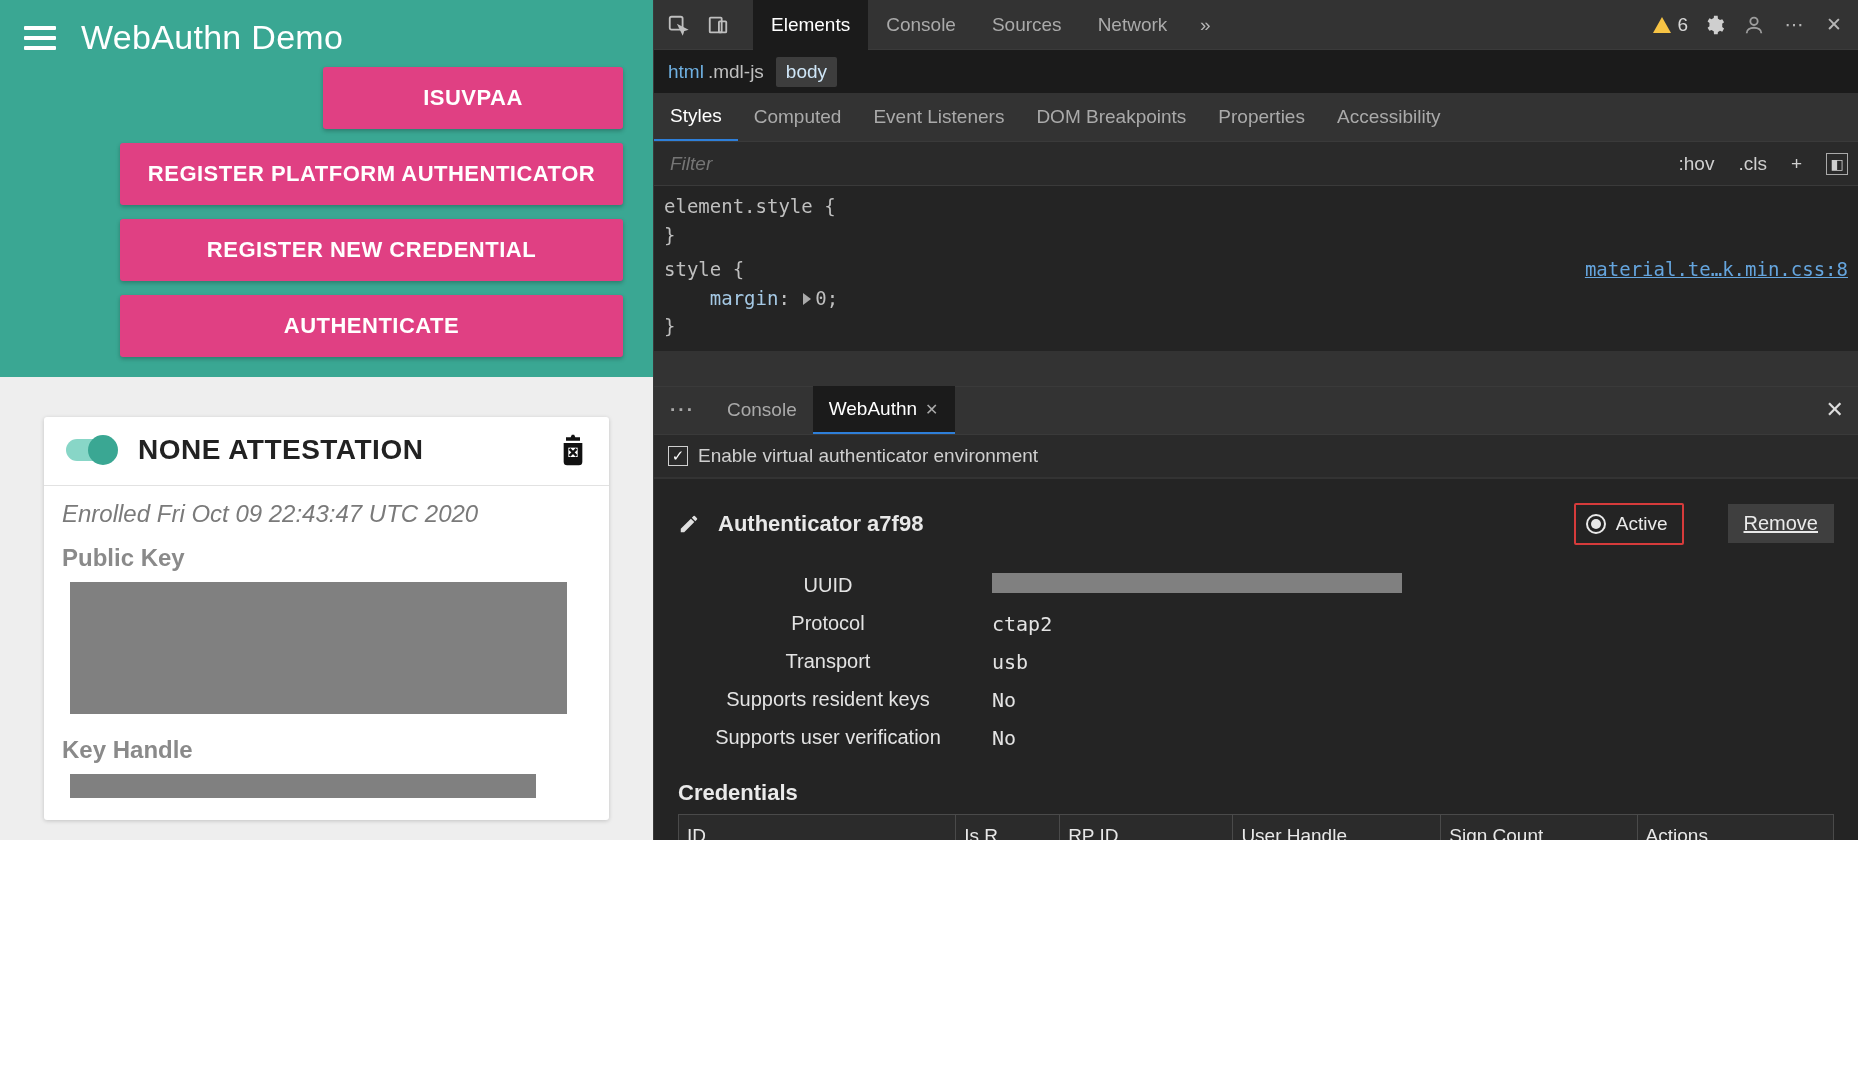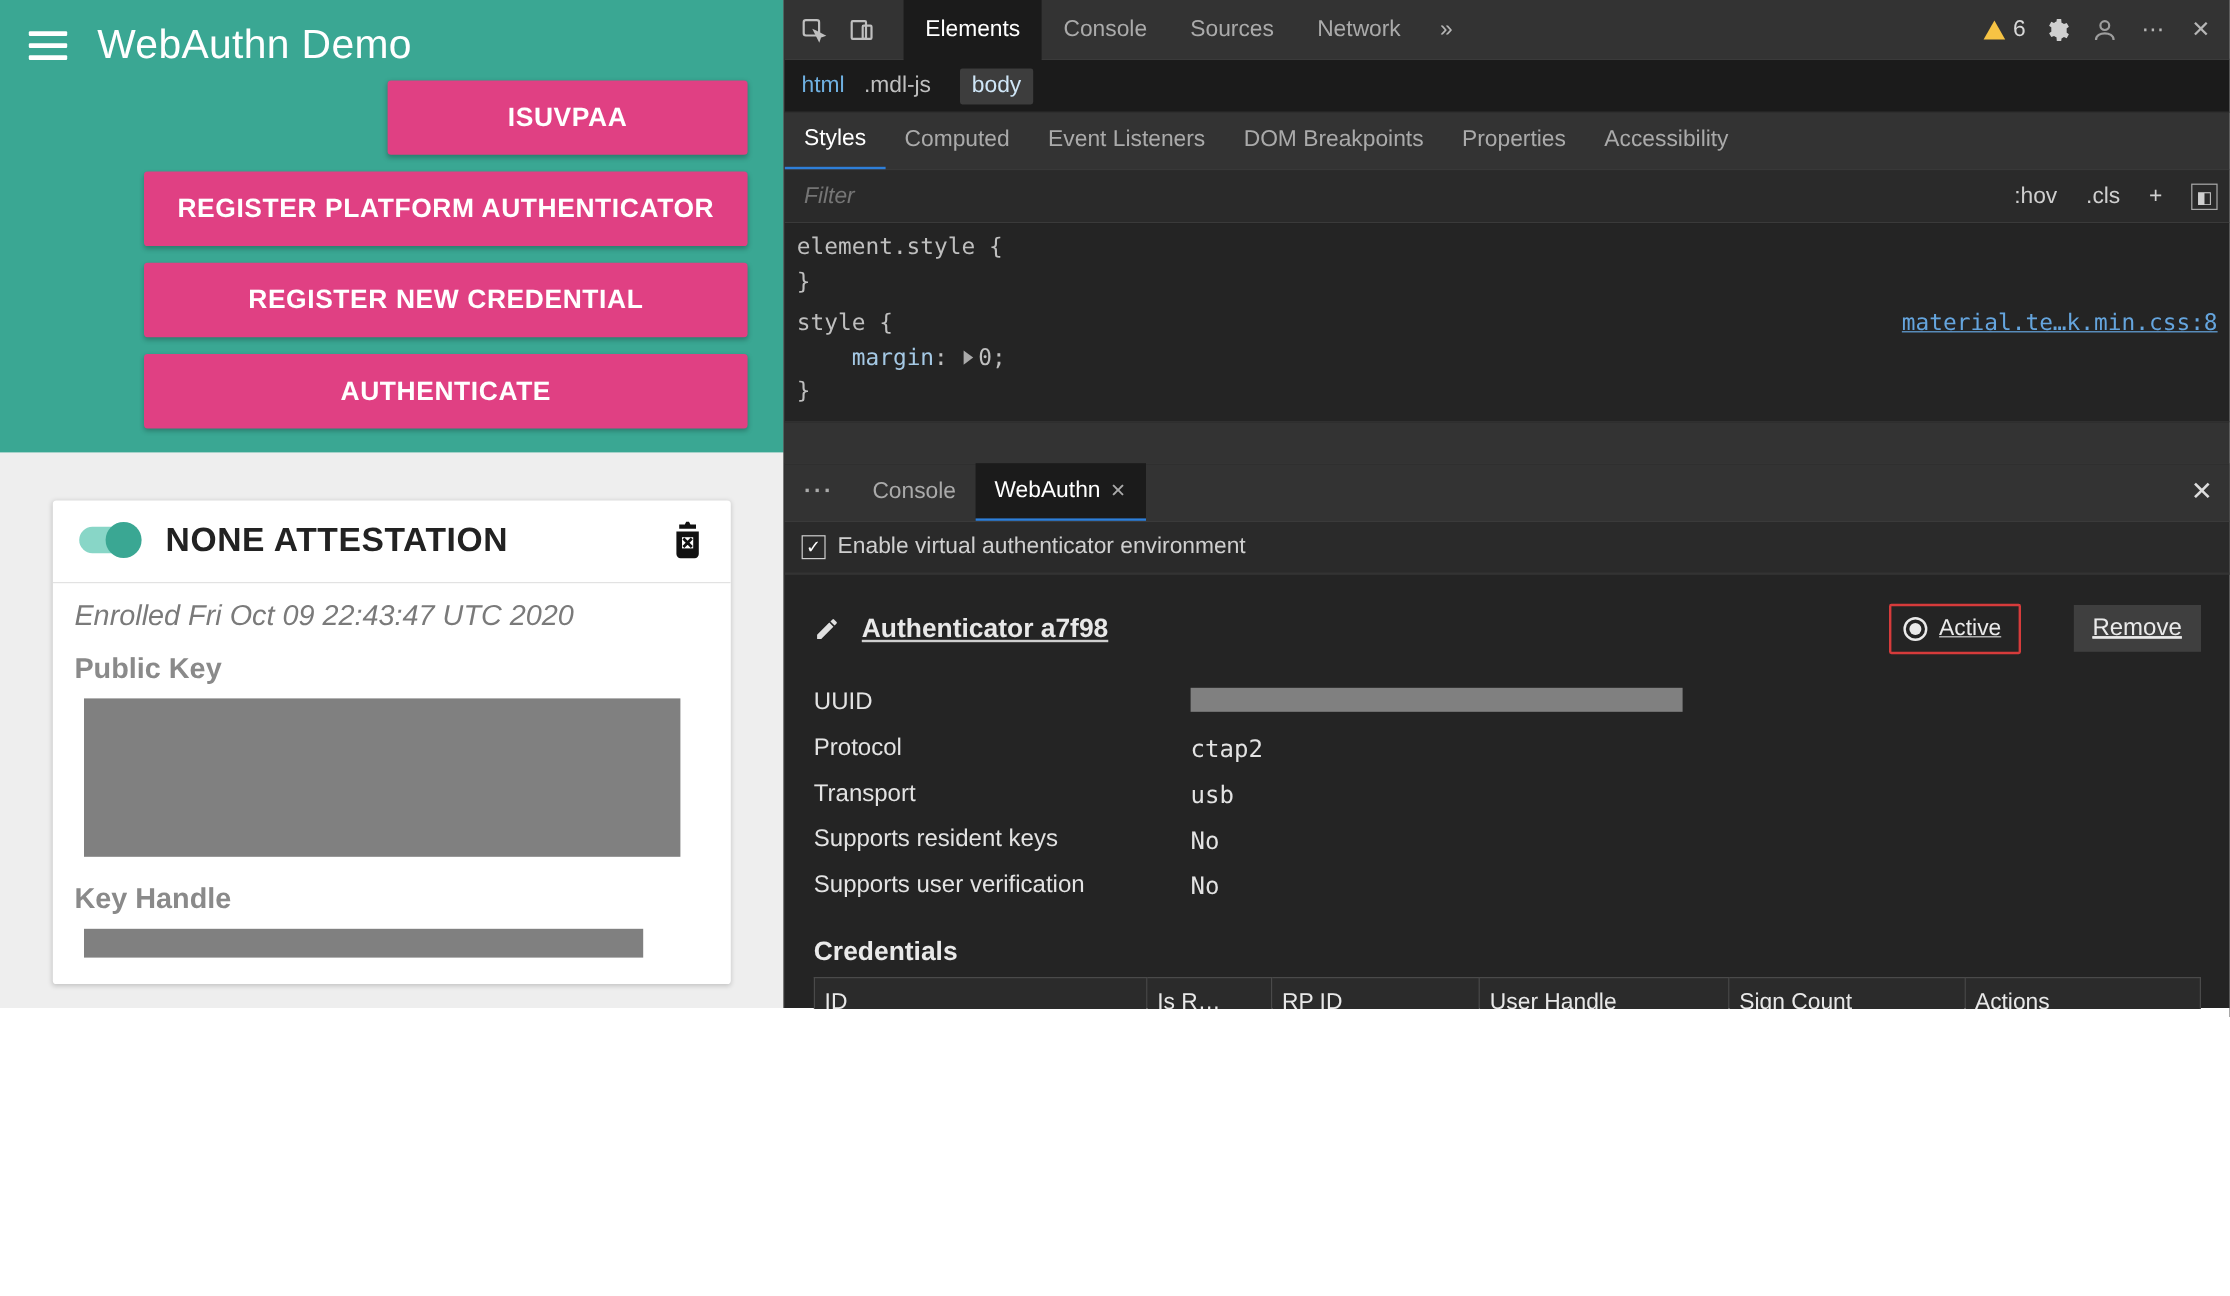--- a/index.html
+++ b/index.html
@@ -56,21 +56,21 @@
   .dt-iconbtn { width: 40px; height: 40px; display: flex; align-items: center; justify-content: center; cursor: pointer; color: #b6b6b6; }
   .dt-tab {
     padding: 0 18px; height: 50px; display: flex; align-items: center; color: #aaa; cursor: pointer;
   }
   .dt-tab.active { background: #1b1b1b; color: #fff; margin-left: 15px; }
   .dt-tabbar .spacer { flex: 1; }
   .warn-badge { display: flex; align-items: center; gap: 6px; color: #d8d8d8; padding: 0 6px; }
   .warn-tri { width: 0; height: 0; border-left: 9px solid transparent; border-right: 9px solid transparent; border-bottom: 16px solid #f6c344; display: inline-block; }
 
   .breadcrumb {
-    background: #1b1b1b; color: #cfcfcf; height: 44px; display: flex; align-items: center; padding: 0 14px; gap: 16px;
+    background: #1b1b1b; color: #cfcfcf; height: 44px; display: flex; align-items: center; padding: 0 14px; gap: 4px;
     border-bottom: 1px solid #333;
   }
   .breadcrumb .bc-html { color: #6fb0e1; }
   .breadcrumb .bc-class { color: #bfbfbf; }
   .breadcrumb .bc-body { background: #3d3d3d; padding: 4px 10px; border-radius: 2px; color: #cfe6f7; margin-left: 8px; }
 
   .styles-tabs {
     background: #333333; display: flex; align-items: flex-end; height: 48px; border-bottom: 1px solid #3a3a3a;
   }
   .stab { padding: 0 16px; height: 48px; display: flex; align-items: center; color: #aaa; cursor: pointer; }
@@ -105,30 +105,30 @@
   .dtab { padding: 0 16px; height: 48px; display: flex; align-items: center; color: #aaa; cursor: pointer; gap: 8px; }
   .dtab.active { background: #1b1b1b; color: #fff; border-bottom: 2px solid #2e7fd9; }
   .dtab .x { color: #aaa; font-size: 16px; }
   .drawer-tabs .spacer { flex: 1; }
   .drawer-close { padding: 0 14px; cursor: pointer; color: #ddd; font-size: 22px; }
 
   .checkbox-row { display: flex; align-items: center; gap: 10px; padding: 10px 14px; border-bottom: 2px solid #333; background: #2a2a2a; }
   .checkbox { width: 20px; height: 20px; border: 1.5px solid #cfcfcf; display: flex; align-items: center; justify-content: center; color: #fff; font-size: 15px; }
 
   .auth-panel { padding: 24px 24px 0 24px; flex: 1; overflow: auto; }
-  .auth-row1 { display: flex; align-items: center; gap: 18px; text-decoration: underline; }
+  .auth-row1 { display: flex; align-items: center; gap: 18px; }
   .pencil { width: 22px; height: 22px; color: #e0e0e0; }
   .auth-title { color: #e8e8e8; font-size: 22px; font-weight: 600; flex: 1; }
   .active-box { border: 2px solid #d63b3b; padding: 8px 14px 8px 10px; display: flex; align-items: center; gap: 10px; color: #eaeaea; border-radius: 2px; margin-left: 20px; }
   .radio-on { width: 20px; height: 20px; border: 2px solid #eaeaea; border-radius: 50%; position: relative; }
   .radio-on::after { content: ""; position: absolute; inset: 3px; background: #eaeaea; border-radius: 50%; }
   .remove-btn { background: #3f3f3f; color: #eaeaea; border: none; padding: 8px 16px; font-size: 20px; text-decoration: underline; cursor: pointer; margin-left: 26px; }
 
   .props { margin-top: 28px; display: grid; grid-template-columns: 300px 1fr; row-gap: 14px; column-gap: 14px; align-items: center; }
-  .plabel { text-align: left; color: #e3e3e3; font-size: 20px; }
+  .plabel { text-align: center; color: #e3e3e3; font-size: 20px; }
   .pval { font-family: Menlo, Consolas, monospace; color: #e3e3e3; font-size: 20px; }
   .uuid-bar { background: #808080; height: 20px; width: 100%; max-width: 410px; display: inline-block; }
 
   .cred-head { margin-top: 30px; color: #eaeaea; font-size: 22px; font-weight: 600; padding-bottom: 8px; }
   .cred-table { width: 100%; border-collapse: collapse; table-layout: fixed; }
   .cred-table th { text-align: left; color: #e8e8e8; font-weight: 400; font-size: 19px; padding: 10px 8px; border: 1px solid #4a4a4a; background: #2b2b2b; white-space: nowrap; overflow: hidden; text-overflow: ellipsis; }
 
 </style>
 </head>
 <body>

